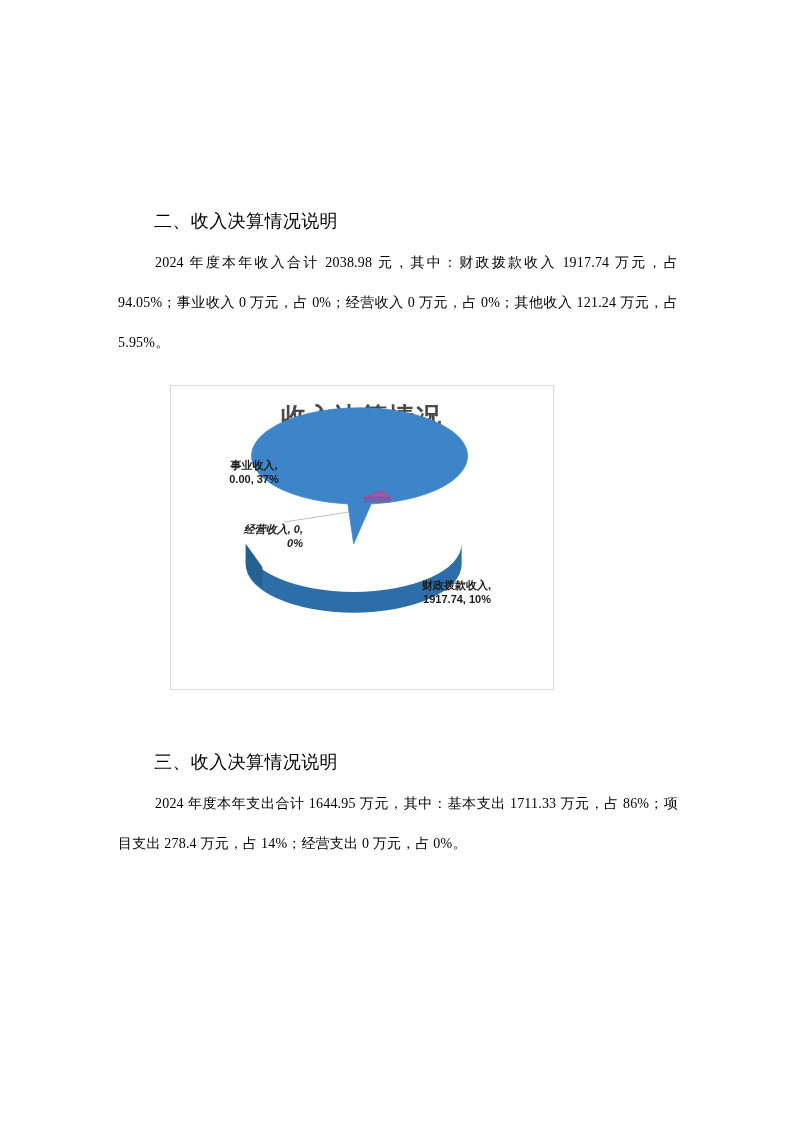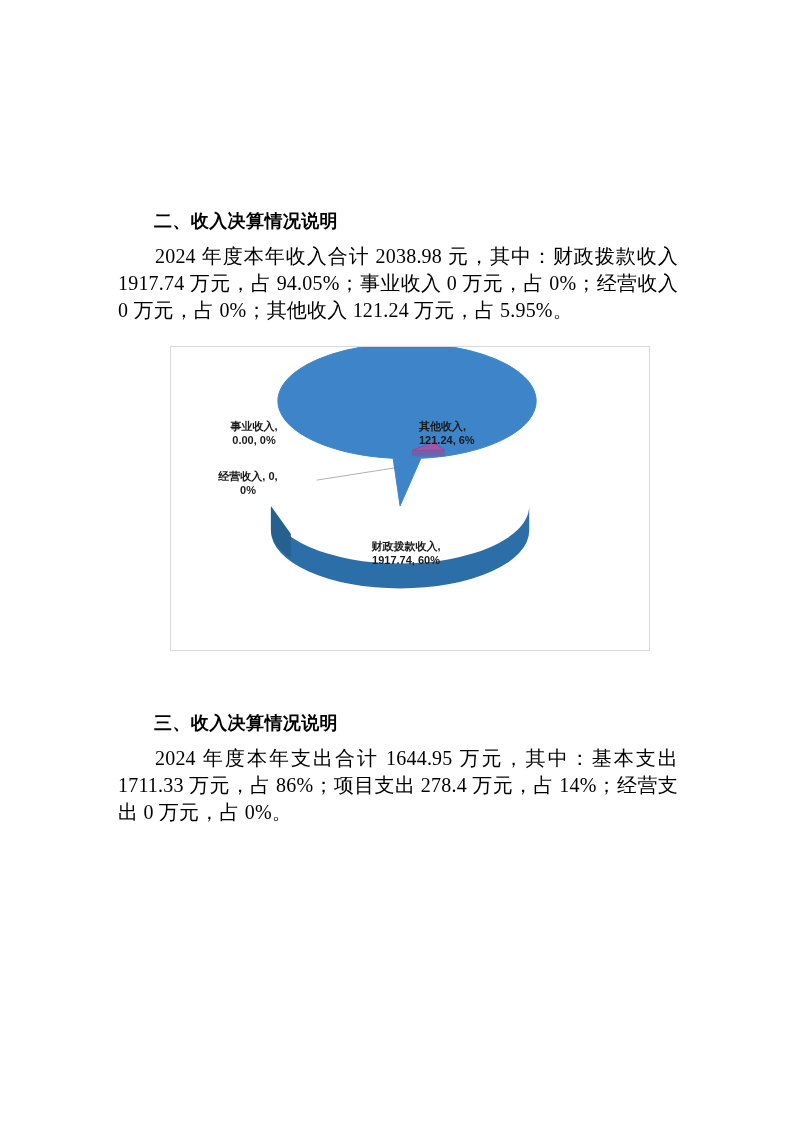--- a/index.html
+++ b/index.html
@@ -24,38 +24,38 @@
     padding: 0;
   }
   .content {
     position: absolute;
     left: 118px;
     top: 205px;
     width: 560px;
   }
   .section-heading {
     font-family: "Liberation Sans", "DejaVu Sans", sans-serif;
-    font-weight: bold;
+    font-weight: normal;
     font-size: 18px;
     line-height: 32px;
     text-indent: 36px;
     margin: 0 0 6px 0;
     letter-spacing: 0.4px;
   }
   .para {
-    font-size: 20px;
-    line-height: 27px;
+    font-size: 14px;
+    line-height: 40px;
     text-align: justify;
     text-indent: 37px;
     margin: 0;
     letter-spacing: 0.2px;
   }
   .chart-wrap {
     margin: 22px 0 0 52px;
-    width: 480px;
+    width: 384px;
     height: 305px;
     border: 1px solid #d9d9d9;
     background: #ffffff;
     position: relative;
     box-sizing: border-box;
     padding-left: 44px;
   }
   .chart-title {
     position: absolute;
     top: 14px;
@@ -85,34 +85,35 @@
     white-space: nowrap;
   }
   .label.lbl-shiye {
     left: 28px;
     top: 72px;
     text-align: center;
     width: 110px;
   }
   .label.lbl-jingying {
     left: 22px;
-    top: 122px;
-    text-align: center;
+    top: 136px;
+    text-align: right;
     width: 110px;
+    font-style: italic;
   }
   .label.lbl-qita {
     left: 248px;
     top: 72px;
     text-align: left;
     width: 140px;
   }
   .label.lbl-caizheng {
     left: 150px;
     top: 192px;
-    text-align: center;
+    text-align: right;
     width: 170px;
     color: #1b1b1b;
   }
   .spacer-md { height: 56px; }
 </style>
 </head>
 <body>
 
 <div class="page">
   <div class="content">
@@ -140,36 +141,32 @@
 
         <path d="M 232 104
                  L 253 96
                  A 130 58 0 0 1 265 104
                  Z" fill="#9b59a8" stroke="#8d4d9b" stroke-width="1"></path>
         <path d="M 232 104 L 265 104 L 265 110 L 232 110 Z" fill="#8d4d9b" opacity="0.6"></path>
       </svg>
 
       <div class="label lbl-shiye">
         <div>事业收入,</div>
-        <div>0.00, 0%</div>
+        <div>0.00, 37%</div>
       </div>
 
       <div class="label lbl-jingying">
         <div>经营收入, 0,</div>
         <div>0%</div>
       </div>
 
-      <div class="label lbl-qita">
-        <div>其他收入,</div>
-        <div>121.24, 6%</div>
-      </div>
 
       <div class="label lbl-caizheng">
         <div>财政拨款收入,</div>
-        <div>1917.74, 60%</div>
+        <div>1917.74, 10%</div>
       </div>
     </div>
 
     <div class="spacer-md"></div>
 
     <h2 class="section-heading">三、收入决算情况说明</h2>
 
     <p class="para">2024 年度本年支出合计 1644.95 万元，其中：基本支出 1711.33 万元，占 86%；项目支出 278.4 万元，占 14%；经营支出 0 万元，占 0%。</p>
 
   </div>

